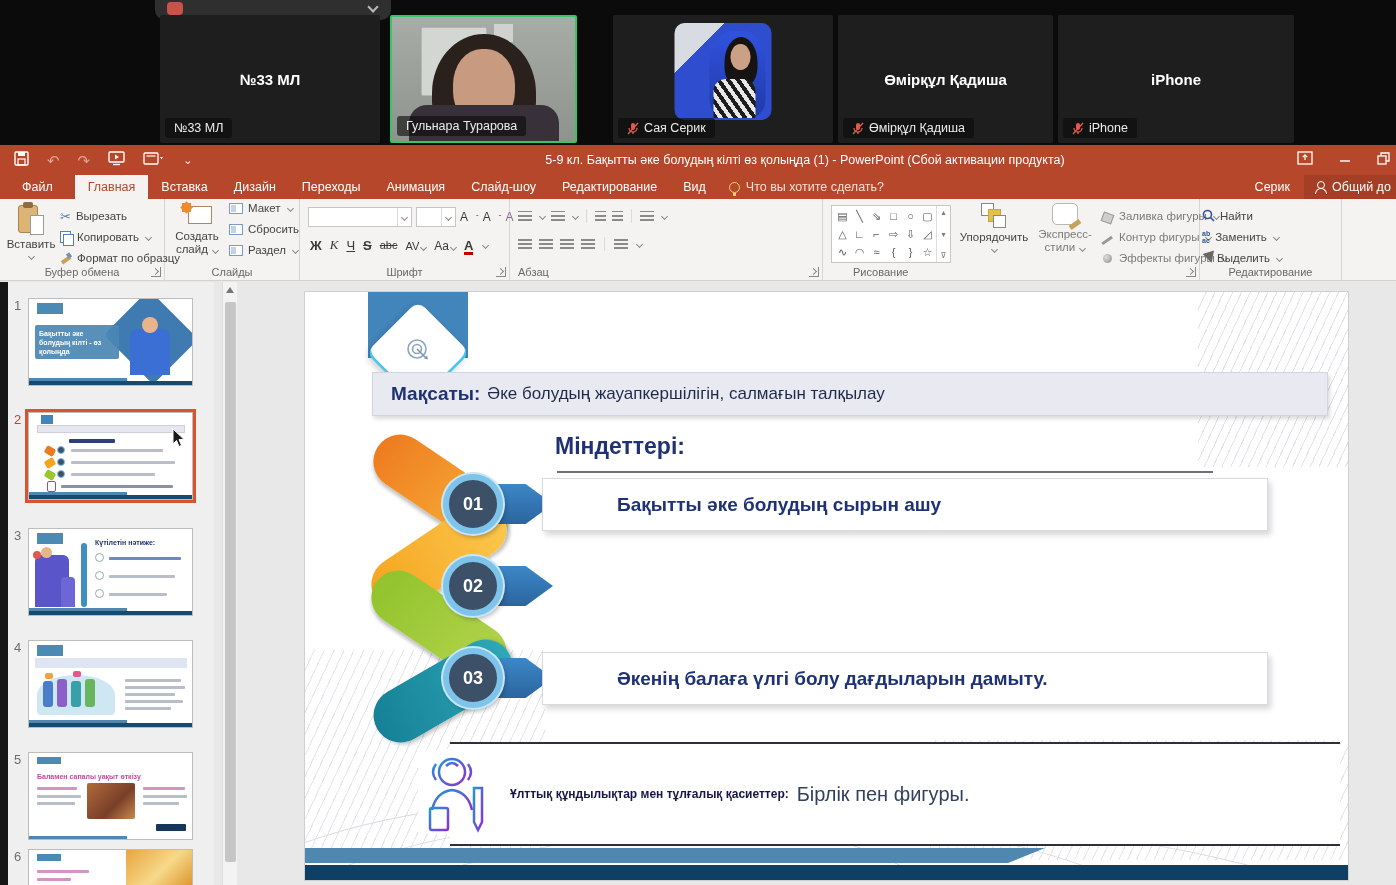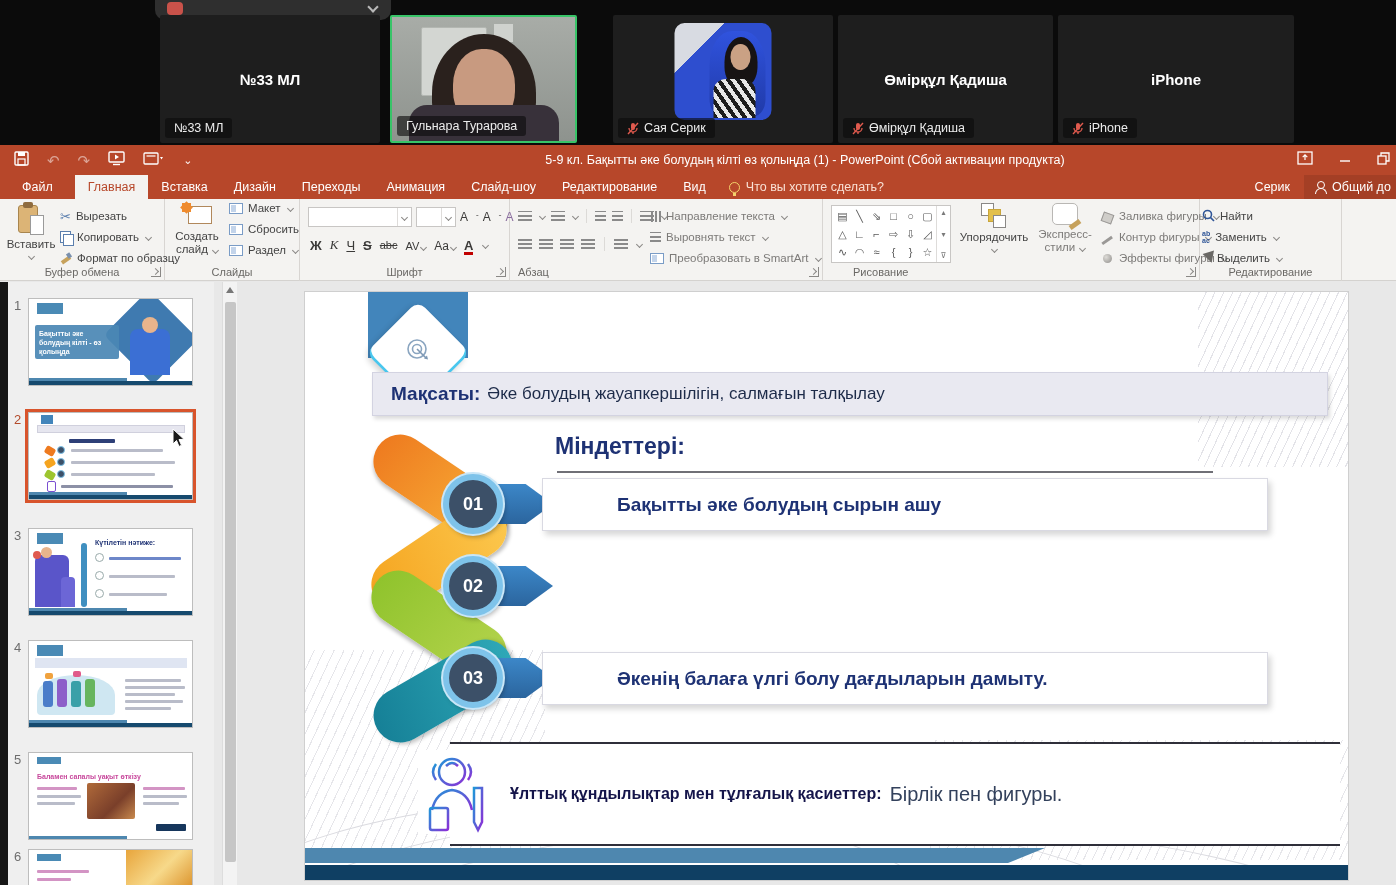--- a/index.html
+++ b/index.html
@@ -142,21 +142,21 @@
   .maqsaty b{color:#1e3274;font-size:19px;font-weight:bold;}
   .maqsaty span{color:#1d2b49;font-size:17px;margin-left:7px;}
   .mindetteri{position:absolute;left:250px;top:141px;color:#1e3274;font-size:23px;font-weight:bold;}
   .m-underline{position:absolute;left:252px;top:179px;width:656px;height:2px;background:#6f6f76;}
   .rowbar{position:absolute;left:237px;width:726px;height:53px;background:#fff;border:1px solid #d9d9e2;box-shadow:3px 4px 6px rgba(0,0,0,.16);display:flex;align-items:center;padding-left:74px;color:#1e3274;font-size:19px;font-weight:bold;}
   .seg{position:absolute;width:152px;height:54px;border-radius:27px;box-shadow:2px 3px 4px rgba(0,0,0,.25);}
   .arrowpent{position:absolute;left:176px;width:72px;height:40px;background:linear-gradient(180deg,#3c87c8,#2b659e);clip-path:polygon(0 0,62% 0,100% 50%,62% 100%,0 100%);}
   .numcirc{position:absolute;left:138px;width:60px;height:60px;border-radius:50%;background:#3c5068;border:6px solid #7ec3ea;display:flex;align-items:center;justify-content:center;color:#fff;font-weight:bold;font-size:18px;box-shadow:0 0 0 2px #c9e6f7,2px 3px 5px rgba(0,0,0,.3);}
   .valuesbox{position:absolute;left:145px;top:450px;width:890px;height:104px;background:#fff;border-top:2px solid #2f2f3a;border-bottom:2px solid #2f2f3a;}
   .valuestext{position:absolute;left:205px;top:450px;height:104px;display:flex;align-items:center;}
-  .valuestext b{color:#15154a;font-size:16px;font-weight:bold;}
+  .valuestext b{color:#15154a;font-size:12px;font-weight:bold;}
   .valuestext span{color:#33415c;font-size:20px;margin-left:8px;}
   .valicon{position:absolute;left:113px;top:458px;width:80px;height:84px;background:#fff;}
   .bluebar{position:absolute;left:0;top:556px;width:740px;height:15px;background:#4e87af;clip-path:polygon(0 0,100% 0,95% 100%,0 100%);}
   .navybar{position:absolute;left:0;top:573px;width:1043px;height:15px;background:#0f3f63;}
   .cursor{position:absolute;left:172px;top:146px;z-index:60;}
 </style>
 </head>
 <body>
 
 <div class="stage">
@@ -411,37 +411,20 @@
           <span class="caret-d"></span>
       </div>
       <div class="abs" style="left:8px;top:38px;display:flex;align-items:center;gap:7px;">
         <span class="mi"></span>
         <span class="mi"></span>
         <span class="mi"></span>
         <span class="mi"></span>
         <span class="vdiv" style="height:14px;margin:0 2px;"></span>
         <span class="mi"></span>
           <span class="caret-d"></span>
-      </div>
-      <div class="smalls" style="left:140px;top:8px;">
-        <div class="sbtn gray">
-            <span class="mi short" style="transform:rotate(90deg);"></span>
-            <span>Направление текста</span>
-            <span class="caret-d"></span>
-          </div>
-        <div class="sbtn gray">
-            <span class="mi short"></span>
-            <span>Выровнять текст</span>
-            <span class="caret-d"></span>
-          </div>
-        <div class="sbtn gray">
-            <span class="mrect"></span>
-            <span>Преобразовать в SmartArt</span>
-            <span class="caret-d"></span>
-          </div>
       </div>
       <div class="glabel" style="text-align:left;padding-left:8px;">Абзац</div>
       <div class="launcher"></div>
     </div>
 
     <div class="group" style="left:823px;width:377px;">
       <div class="shapesbox">
         <div class="shapegrid">
           <span>▤</span>
             <span>╲</span>

